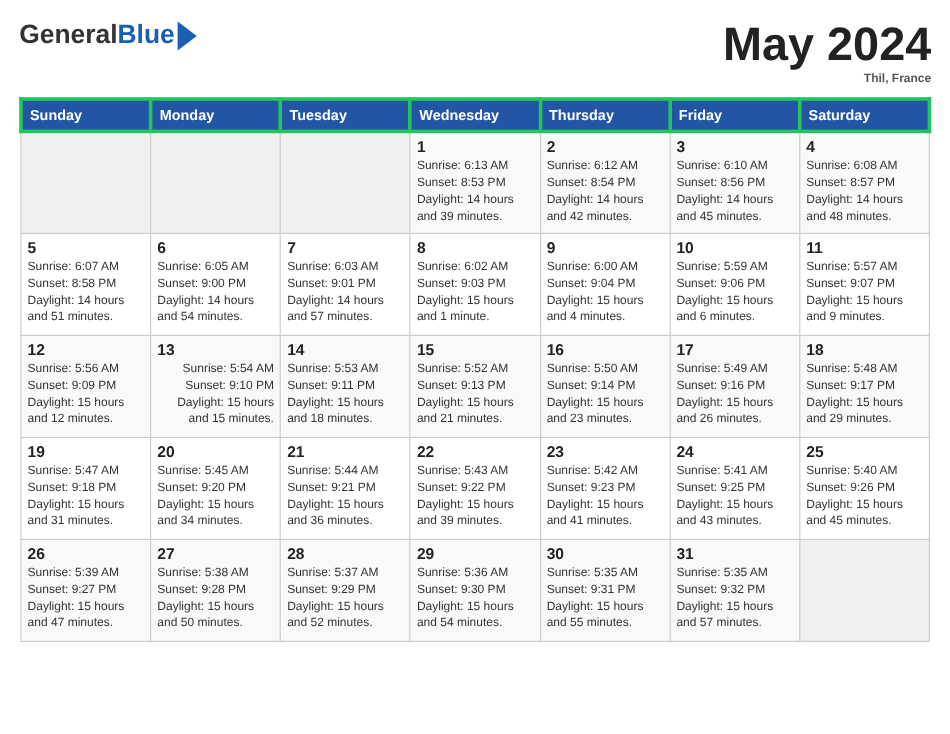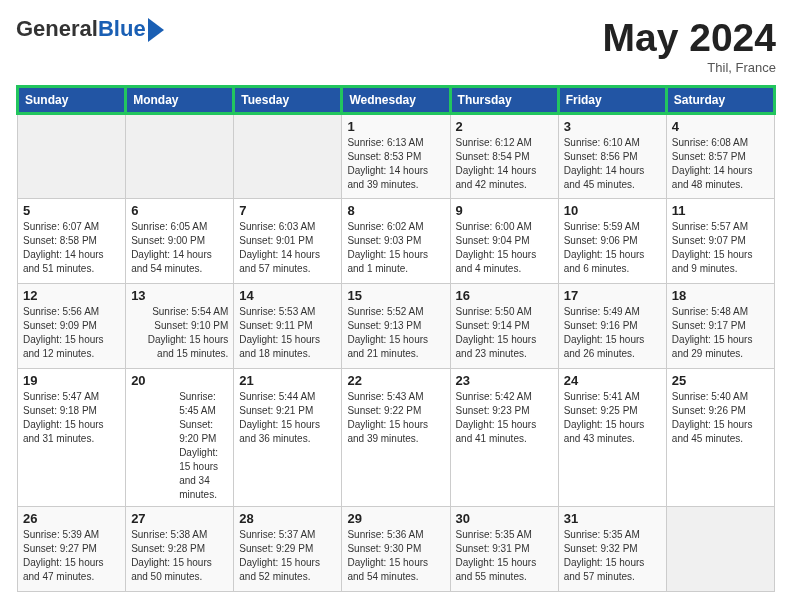--- a/index.html
+++ b/index.html
@@ -38,22 +38,23 @@
     }
     .title-block {
       text-align: right;
     }
     .month-year {
       font-size: 39px;
       font-weight: bold;
       color: #222;
     }
     .location {
-      font-size: 13px;
+      font-size: 10px;
       color: #555;
+      font-weight: bold;
     }
     table {
       width: 100%;
       border-collapse: collapse;
     }
     thead th {
       background-color: #2255a4;
       color: #fff;
       font-size: 12px;
       font-weight: bold;
@@ -254,21 +255,21 @@
       <tr>
         <td>
           <div class="day-num">19</div>
           <div class="cell-info" style="white-space: pre-line;">Sunrise: 5:47 AM
 Sunset: 9:18 PM
 Daylight: 15 hours
 and 31 minutes.</div>
         </td>
         <td>
           <div class="day-num">20</div>
-          <div class="cell-info" style="white-space: pre-line; margin-left: 48px;">Sunrise: 5:45 AM
+          <div class="cell-info" style="white-space: pre-line;">Sunrise: 5:45 AM
 Sunset: 9:20 PM
 Daylight: 15 hours
 and 34 minutes.</div>
         </td>
         <td>
           <div class="day-num">21</div>
           <div class="cell-info" style="white-space: pre-line;">Sunrise: 5:44 AM
 Sunset: 9:21 PM
 Daylight: 15 hours
 and 36 minutes.</div>

